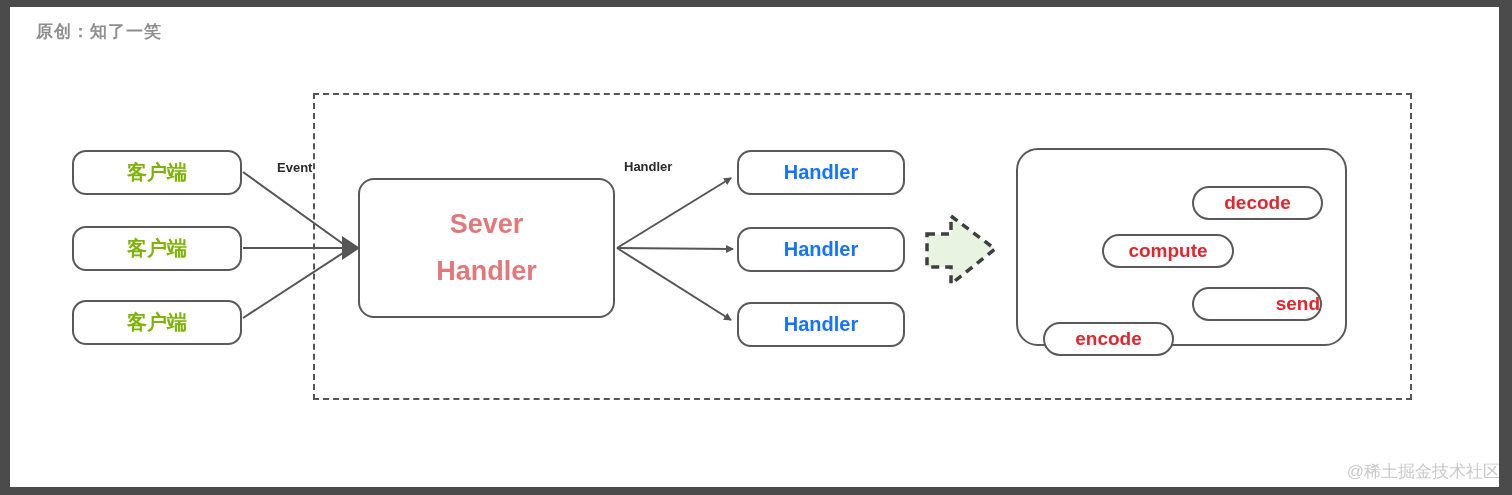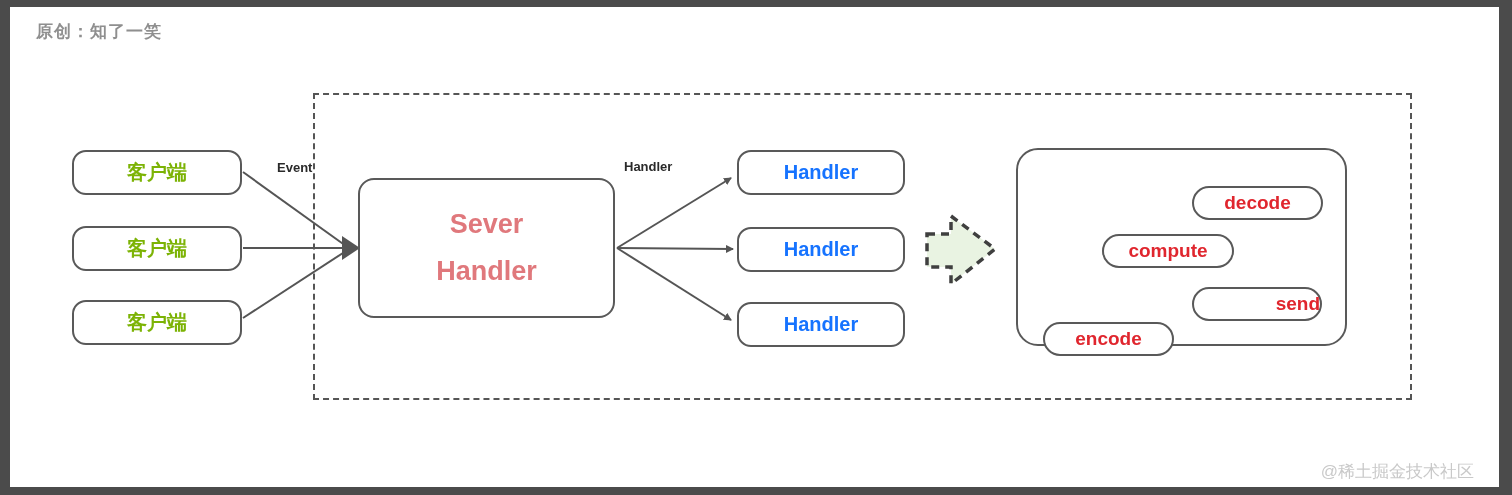--- a/index.html
+++ b/index.html
@@ -93,21 +93,21 @@
   }
   .pill-read    { left: 25px;  top: 30px;  width: 130px; height: 34px; }
   .pill-decode  { left: 174px; top: 36px;  width: 131px; height: 34px; }
   .pill-compute { left: 84px; top: 84px;  width: 132px; height: 34px; text-align: center; }
   .pill-encode  { left: 25px;  top: 151px; width: 131px; height: 34px; margin-top: 21px; }
   .pill-send    { left: 174px; top: 137px; width: 130px; height: 34px; justify-content: flex-end; }
 
   .block-arrow { position: absolute; left: 920px; top: 208px; z-index: 2; }
 
   .watermark {
-    position: absolute; right: 38px; bottom: 12px;
+    position: absolute; right: 12px; bottom: 12px;
     font-size: 17px; color: #c9c9c9;
     z-index: 3;
   }
 </style>
 </head>
 <body>
 
 <div class="screenshot">
 
   <svg class="connectors" width="1512" height="495" viewBox="0 0 1512 495">

